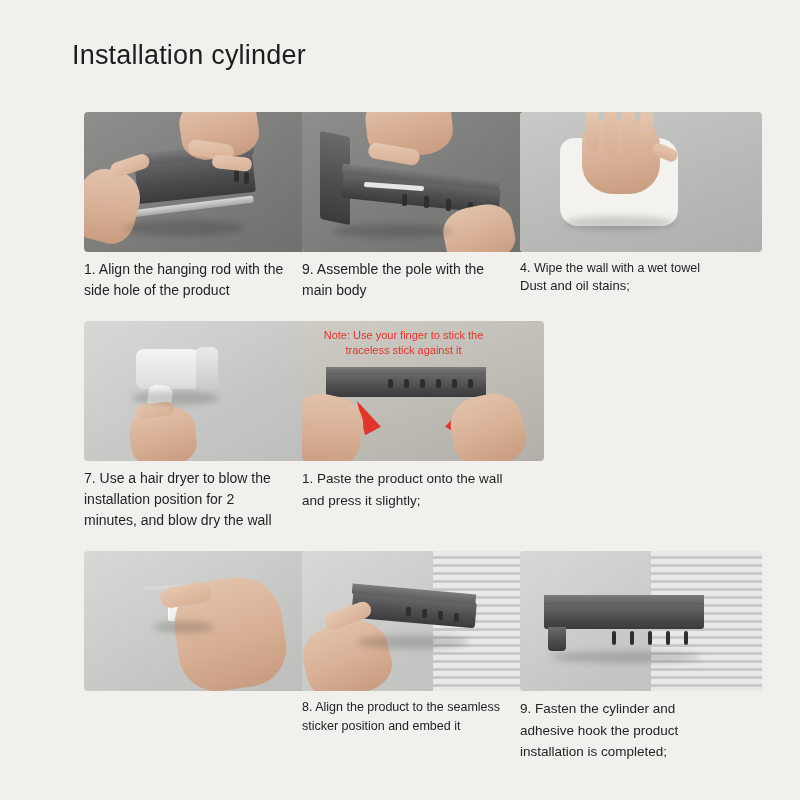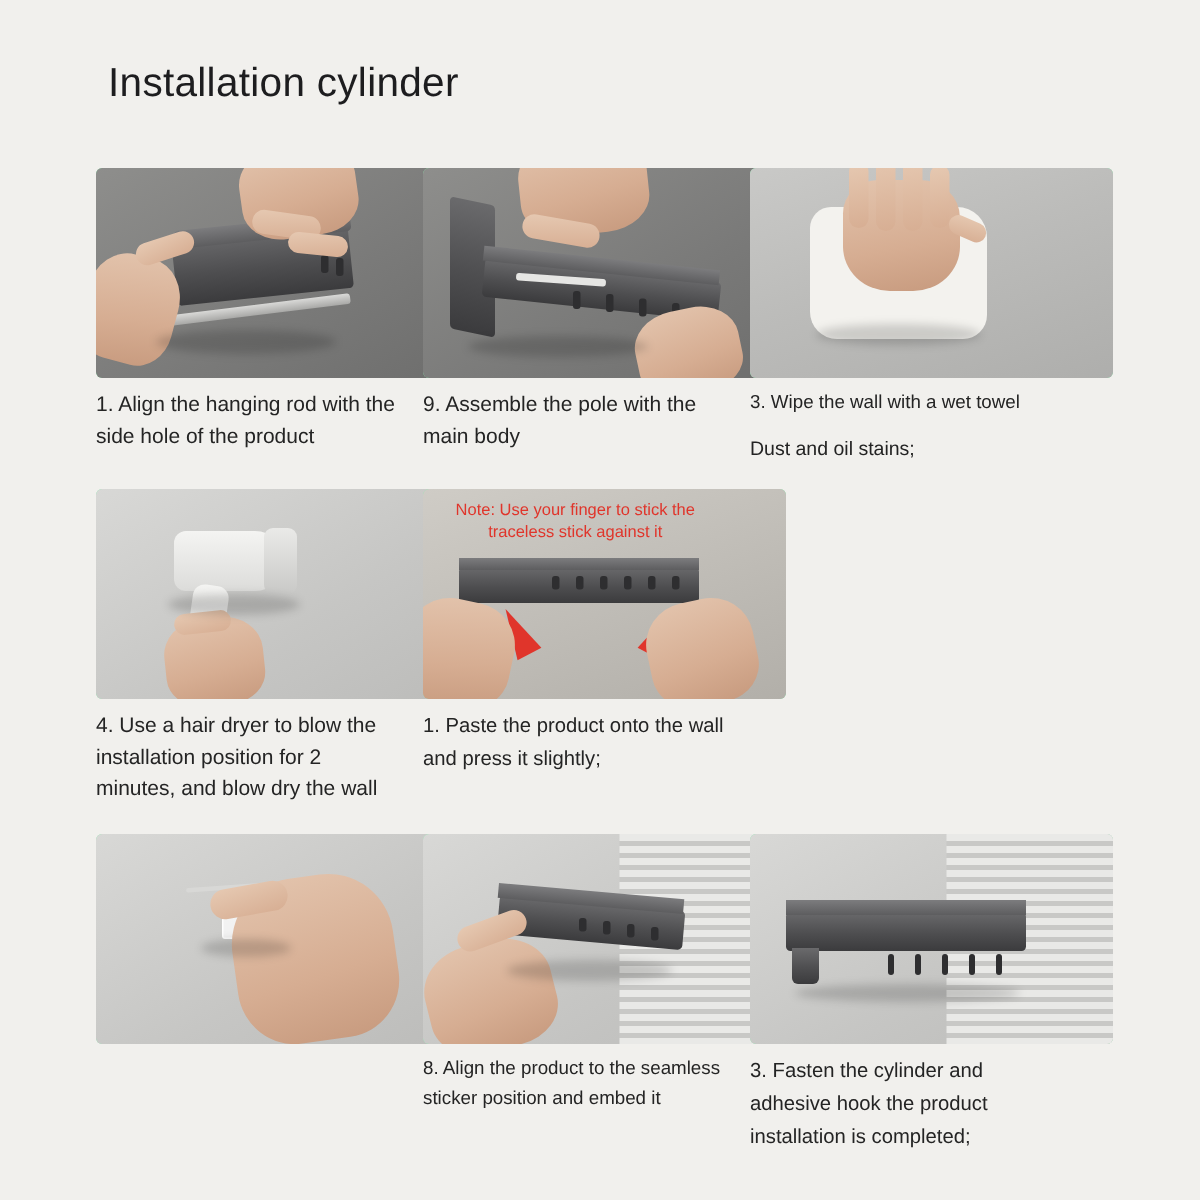--- a/index.html
+++ b/index.html
@@ -24,60 +24,60 @@
     position: absolute;
     left: 72px;
     top: 22px;
     font-size: 27px;
     color: #1d1d1f;
     letter-spacing: 0.2px;
     font-weight: 400;
   }
   .grid {
     position: absolute;
-    left: 64px;
+    left: 84px;
     top: 112px;
     width: 656px;
   }
   .row {
     display: flex;
     width: 656px;
   }
   .cell {
     width: 218px;
     box-sizing: border-box;
     padding-right: 10px;
   }
   .photo {
     width: 242px;
     height: 140px;
     border-radius: 4px;
     overflow: hidden;
     position: relative;
-    background: #86efac;
+    background: #fef9c3;
   }
   .cap {
     font-size: 12.5px;
     line-height: 1.55;
     color: #242424;
     margin-top: 7px;
     width: 202px;
   }
   .cap.big {
     font-size: 14px;
     line-height: 1.5;
   }
   .cap.mid {
     font-size: 13.5px;
     line-height: 1.6;
   }
   .note-line {
     font-size: 13px;
     color: #232323;
-    margin-top: 13px;
+    margin-top: 0;
   }
 
   
   .wallbg {
     position: absolute; inset: 0;
     background: linear-gradient(160deg,#c9c9c7 0%,#bcbcba 45%,#aeaeac 100%);
   }
   .wallbg.dark { background: linear-gradient(150deg,#8e8e8c 0%,#7a7a79 60%,#6e6e6d 100%); }
   .wallbg.light { background: linear-gradient(150deg,#d8d8d6 0%,#c6c6c4 60%,#bcbcba 100%); }
   .wallbg.warm { background: linear-gradient(160deg,#cfccc6 0%,#bfbcb6 55%,#b2afa9 100%); }
@@ -211,38 +211,38 @@
           <div class="wallbg"></div>
           <div class="towel" style="left:40px;top:26px;width:118px;height:88px;"></div>
           <div class="hand" style="left:62px;top:8px;width:78px;height:74px;border-radius:30% 34% 40% 40%;"></div>
           <div class="finger" style="left:66px;top:-4px;width:13px;height:44px;"></div>
           <div class="finger" style="left:84px;top:-10px;width:13px;height:52px;"></div>
           <div class="finger" style="left:102px;top:-8px;width:13px;height:50px;"></div>
           <div class="finger" style="left:120px;top:-2px;width:13px;height:42px;"></div>
           <div class="finger" style="left:132px;top:34px;width:26px;height:13px;transform:rotate(24deg);"></div>
           <div class="shadow-soft" style="left:44px;top:104px;width:110px;height:14px;"></div>
         </div>
-        <div class="cap">3. Wipe the wall with a wet towel</div>
+        <div class="cap">4. Wipe the wall with a wet towel</div>
         <div class="note-line">Dust and oil stains;</div>
       </div>
     </div>
 
     <div class="row" style="margin-top:20px;">
 
       <div class="cell">
         <div class="photo">
           <div class="wallbg light"></div>
           <div class="dryer-body" style="left:52px;top:28px;width:74px;height:40px;border-radius:8px 20px 20px 8px;"></div>
           <div class="dryer-body" style="left:112px;top:26px;width:22px;height:44px;border-radius:6px;background:linear-gradient(180deg,#eaeae8,#c9c9c7);"></div>
           <div class="dryer-body" style="left:62px;top:64px;width:24px;height:52px;border-radius:8px;transform:rotate(8deg);"></div>
           <div class="hand" style="left:46px;top:86px;width:66px;height:58px;transform:rotate(-6deg);"></div>
           <div class="finger" style="left:52px;top:82px;width:38px;height:14px;transform:rotate(-6deg);"></div>
           <div class="shadow-soft" style="left:48px;top:70px;width:88px;height:14px;"></div>
         </div>
-        <div class="cap big">4. Use a hair dryer to blow the installation position for 2 minutes, and blow dry the wall</div>
+        <div class="cap big">7. Use a hair dryer to blow the installation position for 2 minutes, and blow dry the wall</div>
       </div>
 
 
       <div class="cell">
         <div class="photo">
           <div class="wallbg warm"></div>
           <div class="note-text">Note: Use your finger to stick the traceless stick against it</div>
           <div class="rack" style="left:24px;top:52px;width:160px;height:24px;"></div>
           <div class="rack-top" style="left:24px;top:46px;width:160px;height:8px;"></div>
           <div class="hole" style="left:86px;top:58px;height:9px;"></div>
@@ -297,18 +297,18 @@
           <div class="rack" style="left:24px;top:52px;width:160px;height:26px;"></div>
           <div class="rack-top" style="left:24px;top:44px;width:160px;height:10px;"></div>
           <div class="rack" style="left:28px;top:76px;width:18px;height:24px;border-radius:0 0 4px 4px;"></div>
           <div class="hole" style="left:92px;top:80px;height:14px;width:4px;"></div>
           <div class="hole" style="left:110px;top:80px;height:14px;width:4px;"></div>
           <div class="hole" style="left:128px;top:80px;height:14px;width:4px;"></div>
           <div class="hole" style="left:146px;top:80px;height:14px;width:4px;"></div>
           <div class="hole" style="left:164px;top:80px;height:14px;width:4px;"></div>
           <div class="shadow-soft" style="left:30px;top:100px;width:150px;height:12px;"></div>
         </div>
-        <div class="cap mid">3. Fasten the cylinder and adhesive hook the product installation is completed;</div>
+        <div class="cap mid">9. Fasten the cylinder and adhesive hook the product installation is completed;</div>
       </div>
     </div>
 
   </div>
 </div>
 
 </body></html>

